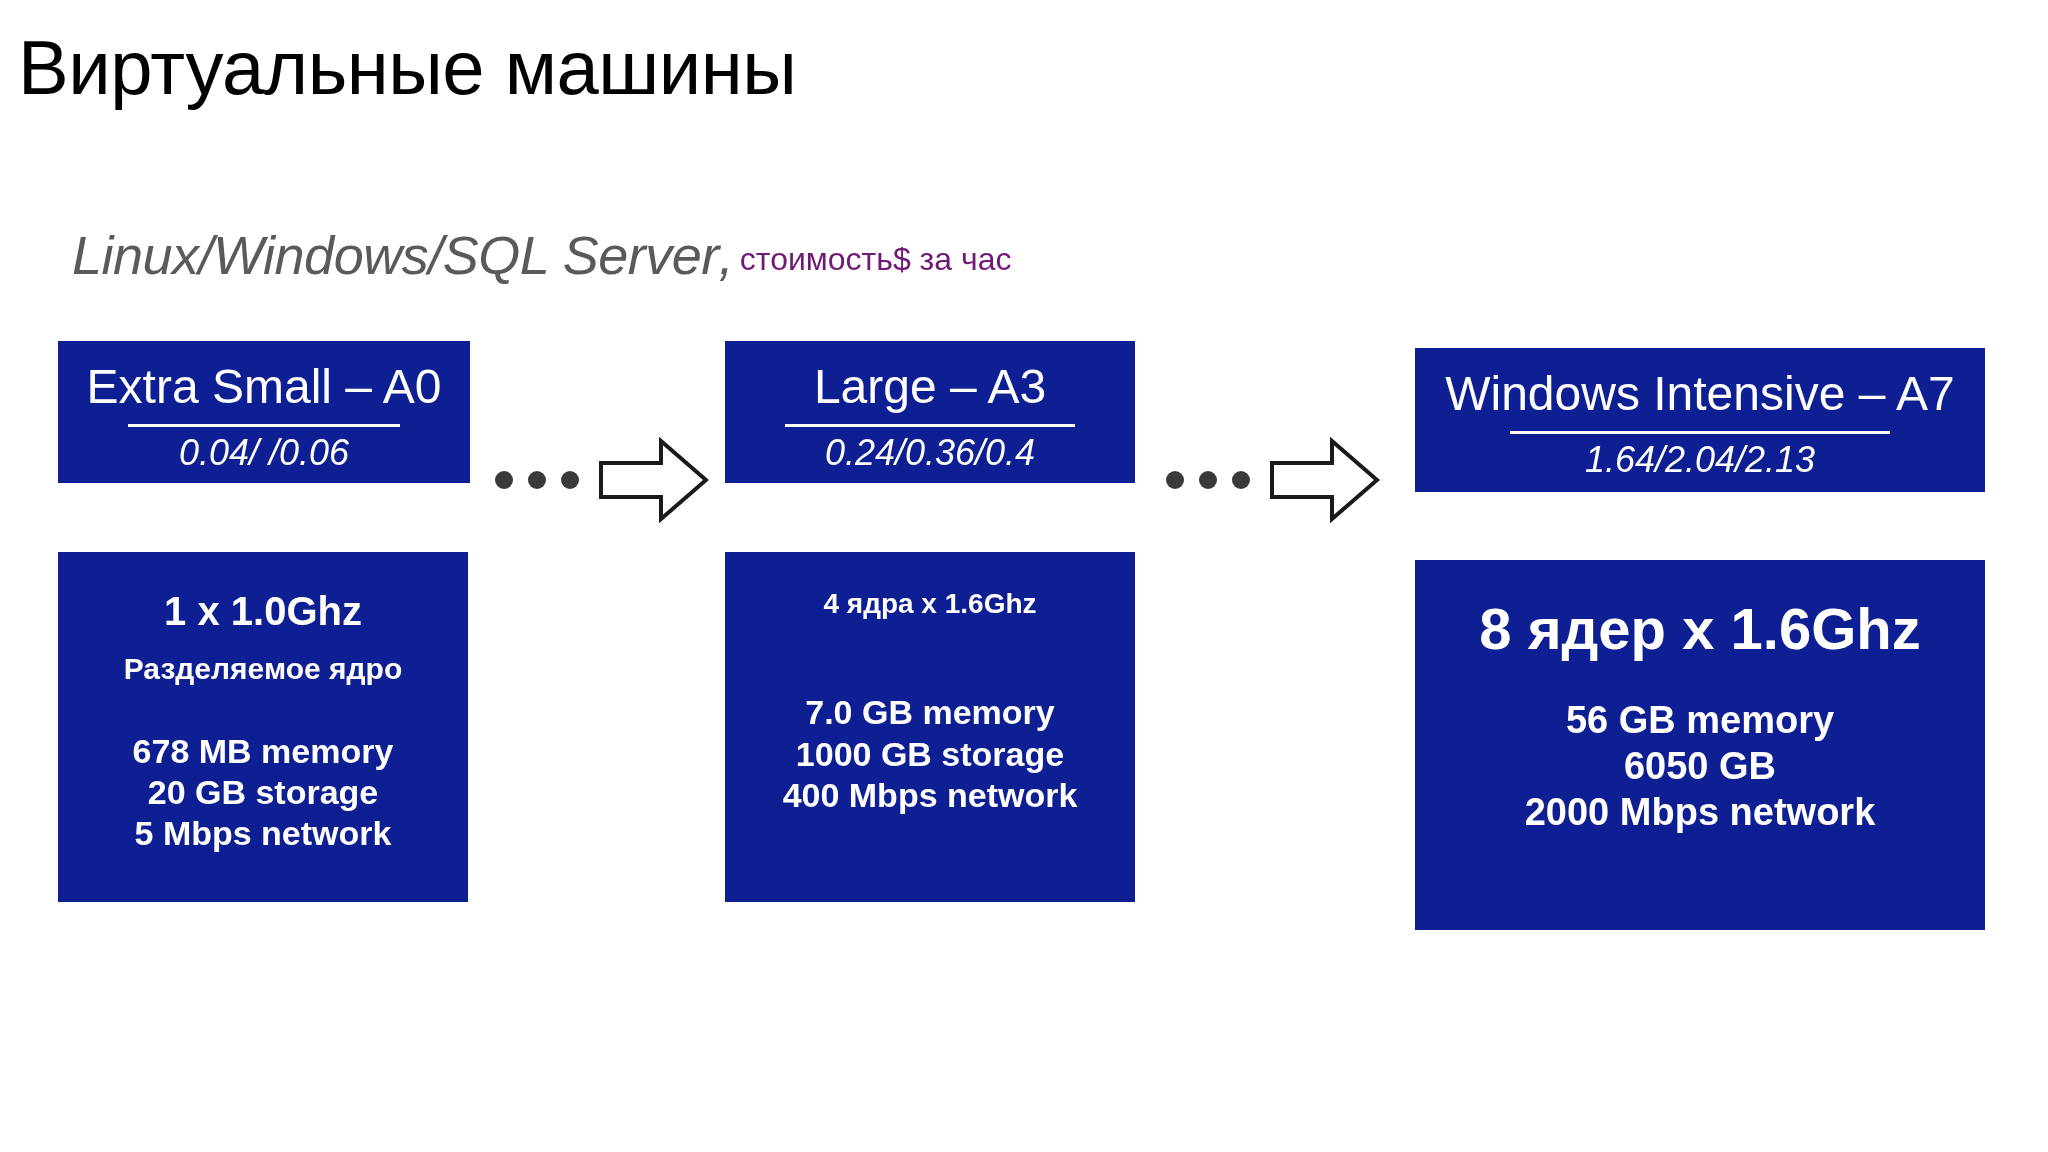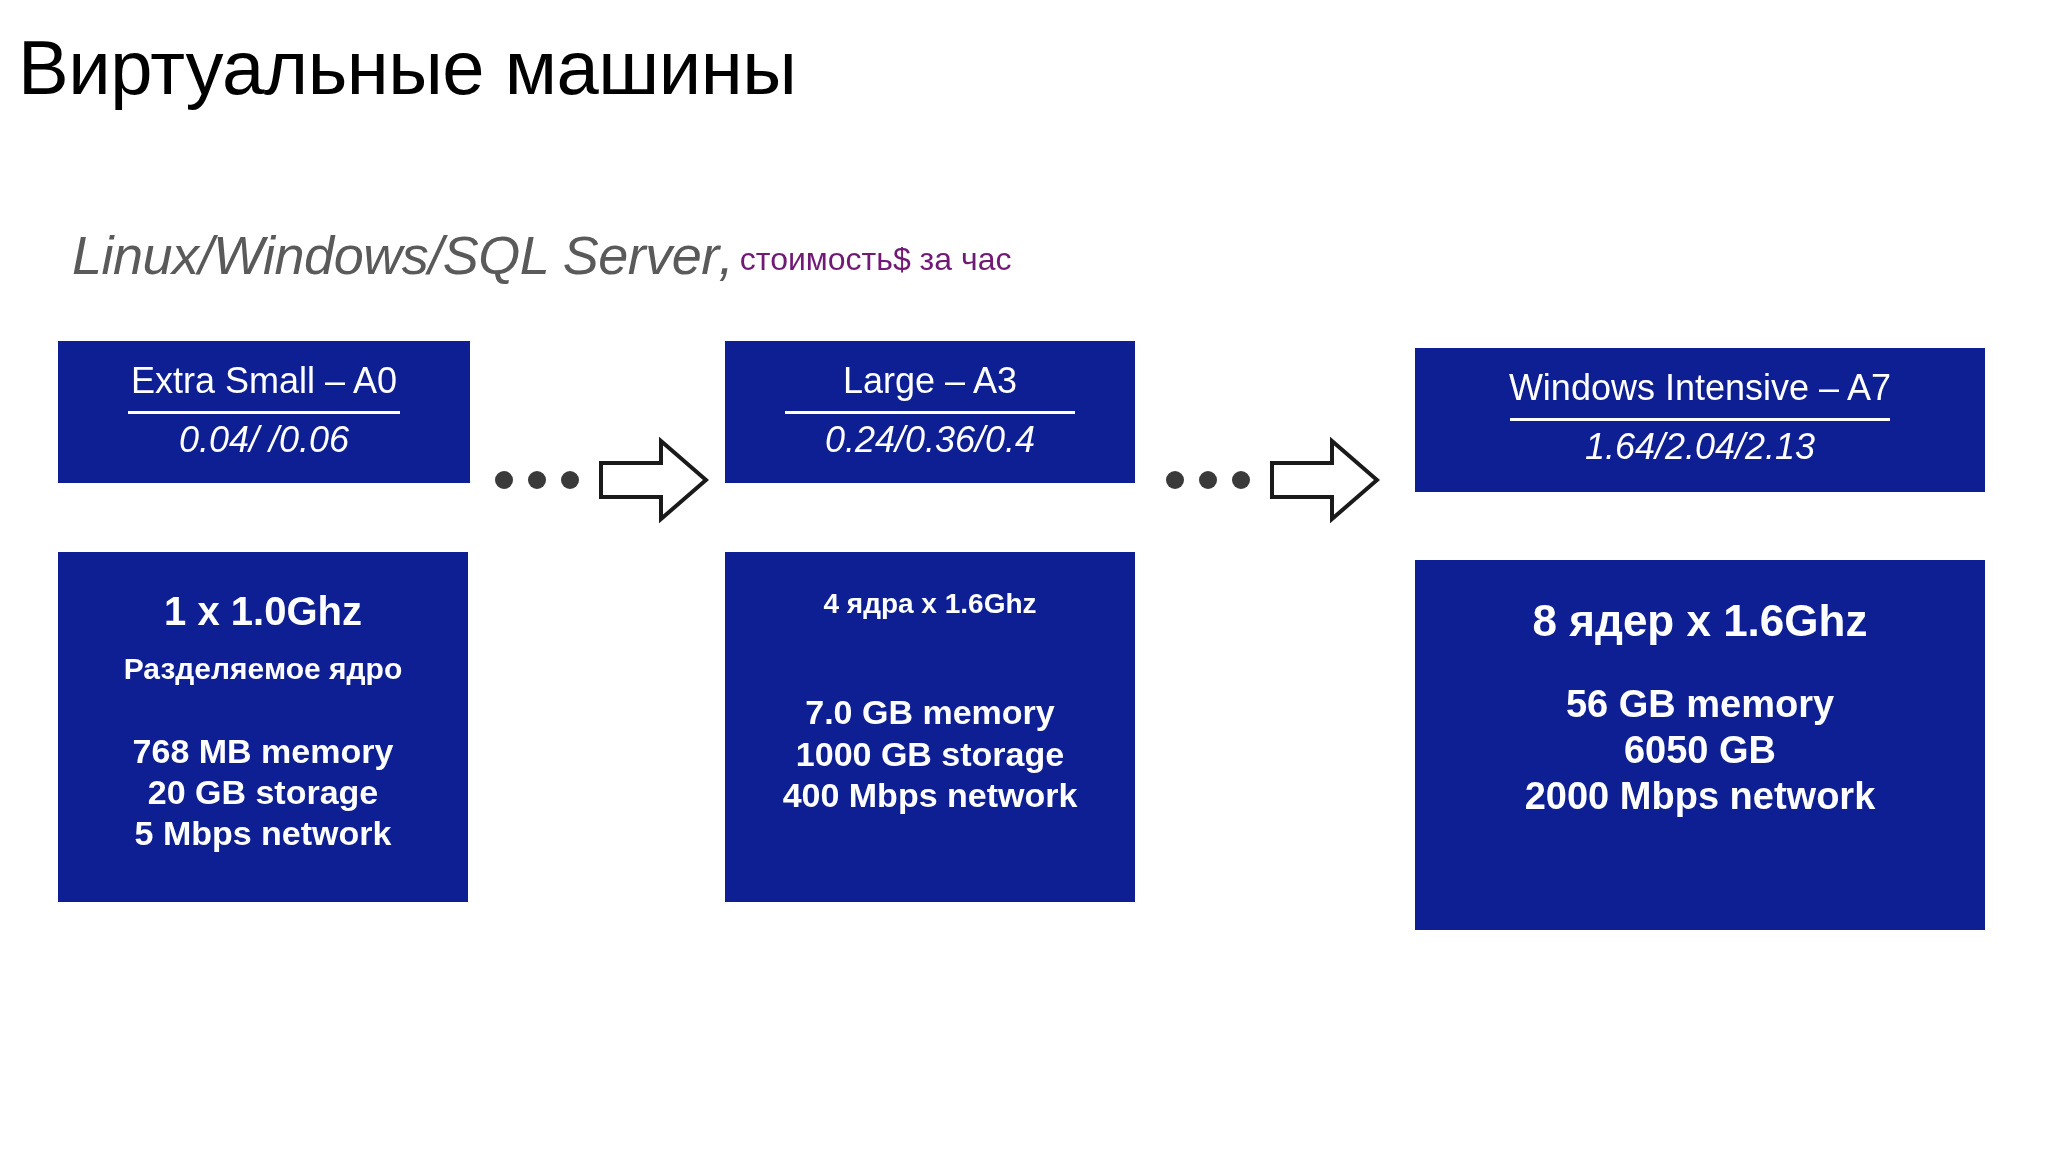--- a/index.html
+++ b/index.html
@@ -62,21 +62,21 @@
   
   .card-header, .card-detail {
     position: absolute;
     background: #0d1f92;
     color: #ffffff;
     box-sizing: border-box;
     text-align: center;
   }
 
   .card-header .hdr-title {
-    font-size: 36px;
+    font-size: 48px;
     font-weight: 400;
     line-height: 1.1;
     white-space: nowrap;
     display: inline-block;
   }
   .card-header .hdr-rule {
     height: 3px;
     background: #ffffff;
     margin: 10px auto 6px auto;
   }
@@ -121,21 +121,21 @@
   #det2 { left: 725px; top: 552px; width: 410px; height: 350px; padding-top: 36px; }
   #det2 .cpu  { font-size: 28px; }
   #det2 .specs{ margin-top: 72px; }
   #det2 .spec { font-size: 34px; }
 
   
   #hdr3 { left: 1415px; top: 348px; width: 570px; height: 144px; }
   #hdr3 .inner { padding-top: 20px; }
   #hdr3 .hdr-rule { width: 380px; }
   #det3 { left: 1415px; top: 560px; width: 570px; height: 370px; padding-top: 36px; }
-  #det3 .cpu  { font-size: 44px; text-align: center; }
+  #det3 .cpu  { font-size: 58px; text-align: center; }
   #det3 .specs{ margin-top: 34px; }
   #det3 .spec { font-size: 38px; }
 
   
   .connector {
     position: absolute;
     display: flex;
     align-items: center;
   }
   #conn1 { left: 495px;  top: 437px; }
@@ -161,21 +161,21 @@
     <div class="hdr-title">Extra Small – A0</div>
     <div class="hdr-rule"></div>
     <div class="hdr-price">0.04/ /0.06</div>
   </div>
 </div>
 
 <div class="card-detail" id="det1">
   <div class="cpu">1 x 1.0Ghz</div>
   <div class="sub">Разделяемое ядро</div>
   <div class="specs">
-    <div class="spec">768 MB memory</div>
+    <div class="spec">678 MB memory</div>
     <div class="spec">20 GB storage</div>
     <div class="spec">5 Mbps network</div>
   </div>
 </div>
 
 <div class="connector" id="conn1">
   <div class="dots">
     <span class="dot"></span>
     <span class="dot"></span>
     <span class="dot"></span>

